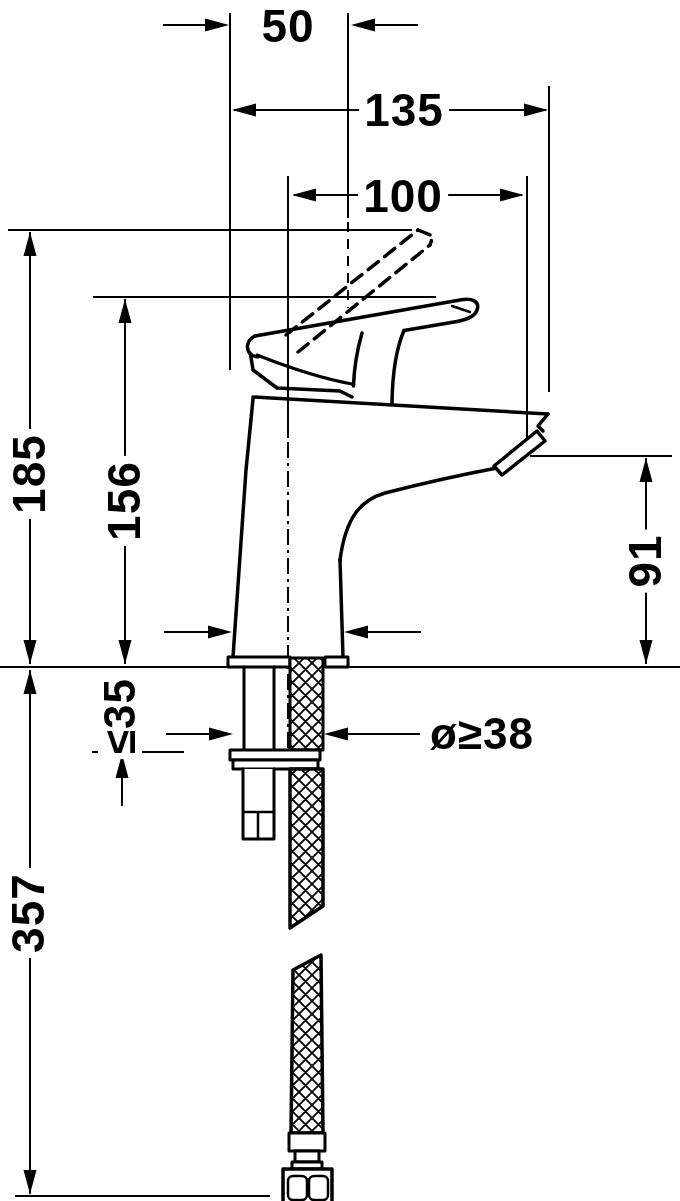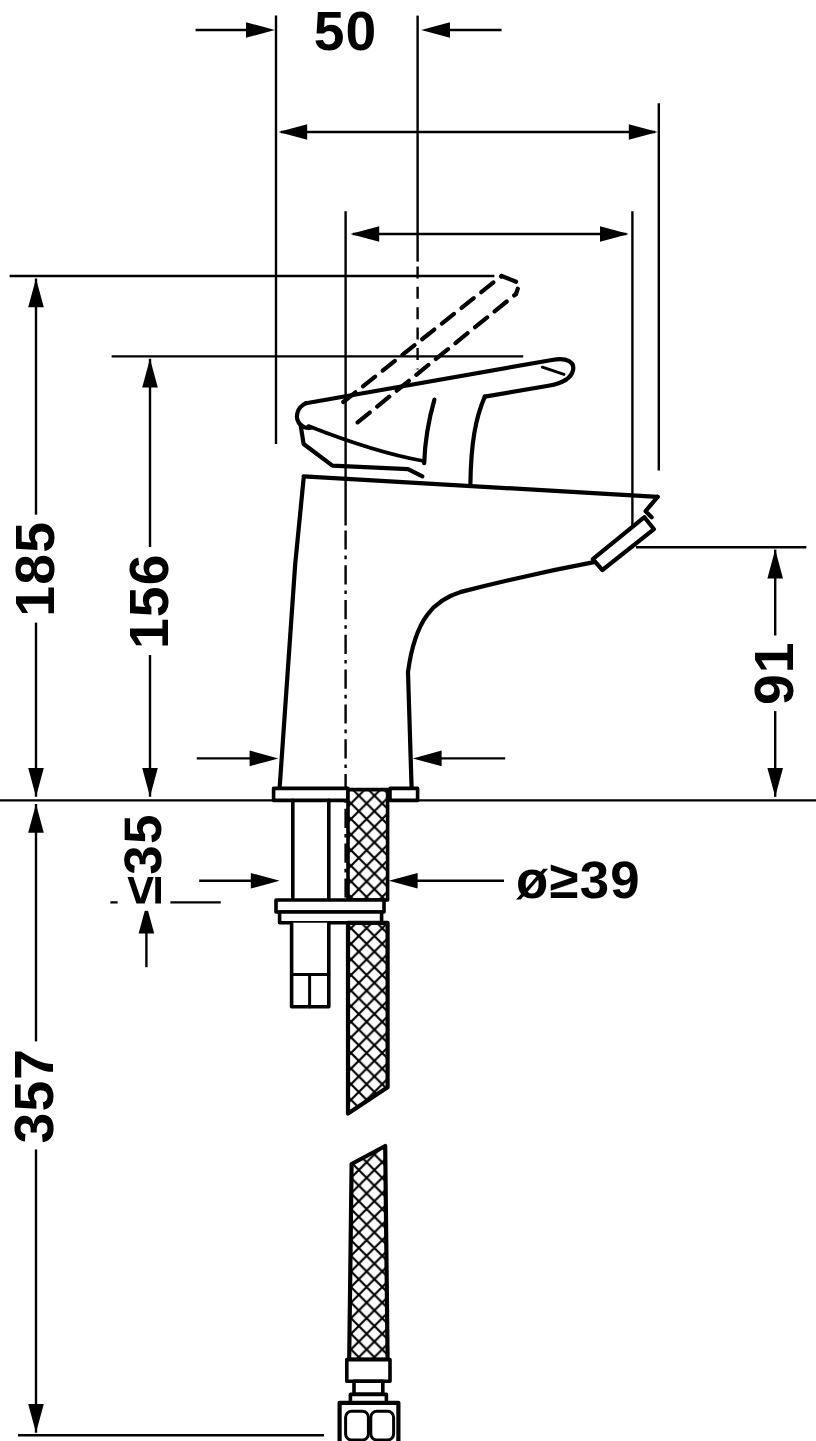--- a/index.html
+++ b/index.html
@@ -147,20 +147,22 @@
       <rect x="289" y="1133" width="36" height="18" fill="#ffffff"></rect>
       <rect x="295" y="1151" width="24" height="11" fill="#ffffff"></rect>
       <rect x="292" y="1162" width="30" height="7" fill="#ffffff"></rect>
       <rect x="283" y="1169" width="49" height="36" fill="#ffffff" stroke-width="3.5"></rect>
       <rect x="288" y="1176" width="19" height="24" rx="5" stroke-width="2.5"></rect>
       <rect x="309" y="1176" width="19" height="24" rx="5" stroke-width="2.5"></rect>
     </g>
   </svg>
 
   <div class="lbl" style="left:288px;top:26px">50</div>
+  <div class="lbl" style="left:404px;top:110px">135</div>
+  <div class="lbl" style="left:403px;top:196px">100</div>
   <div class="lbl rot" style="left:29px;top:474px">185</div>
   <div class="lbl rot" style="left:124px;top:501px">156</div>
   <div class="lbl rot" style="left:645px;top:561px">91</div>
   <div class="lbl rot sm" style="left:120px;top:716px">≤35</div>
-  <div class="lbl sm" style="left:482px;top:734px">ø≥39</div>
+  <div class="lbl sm" style="left:482px;top:734px">ø≥38</div>
   <div class="lbl rot" style="left:28px;top:913px">357</div>
 
 </div>
 
 </body></html>

